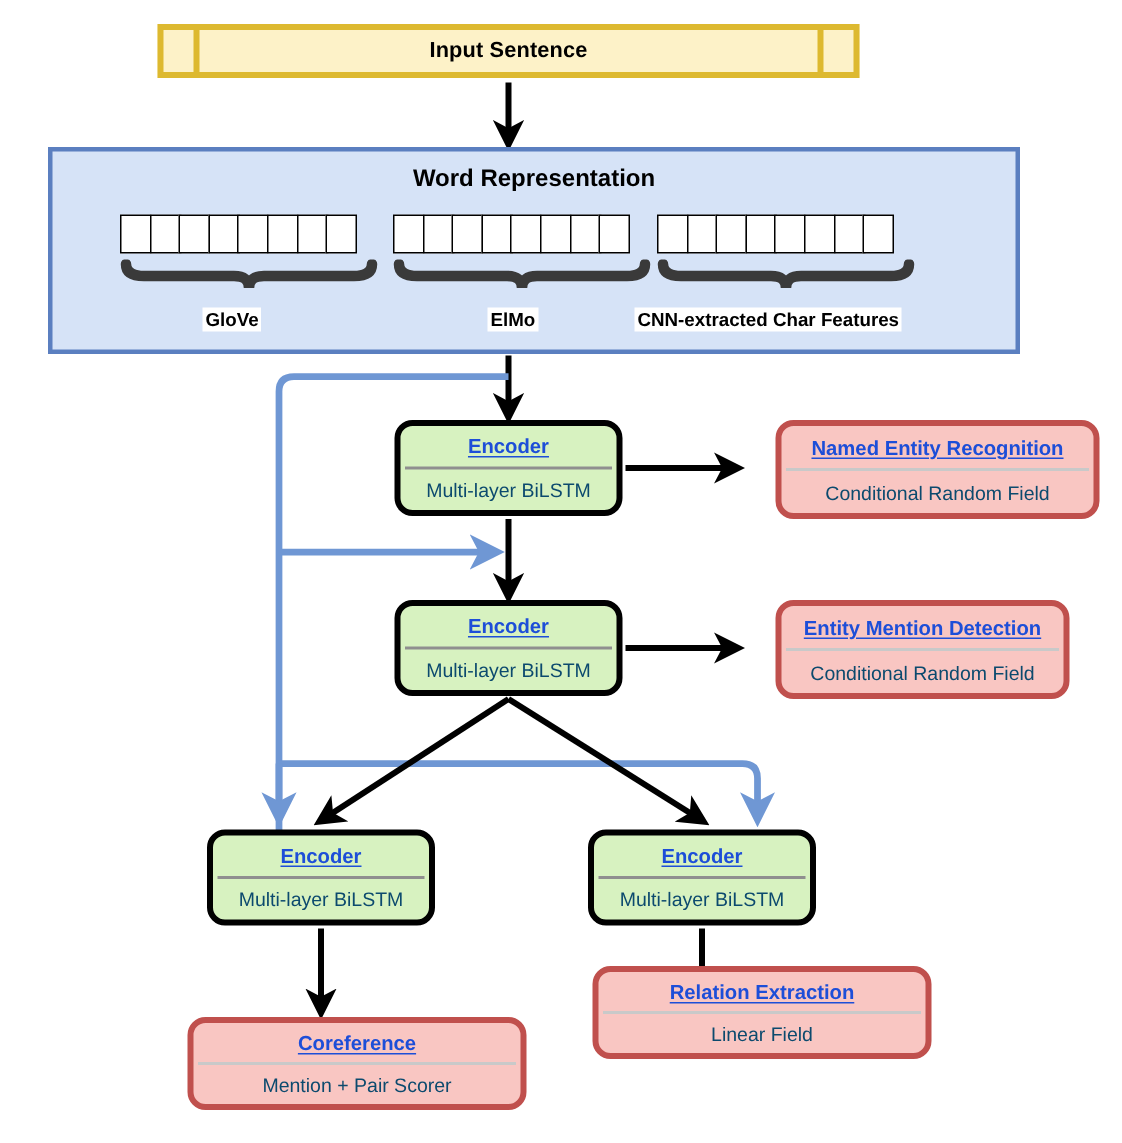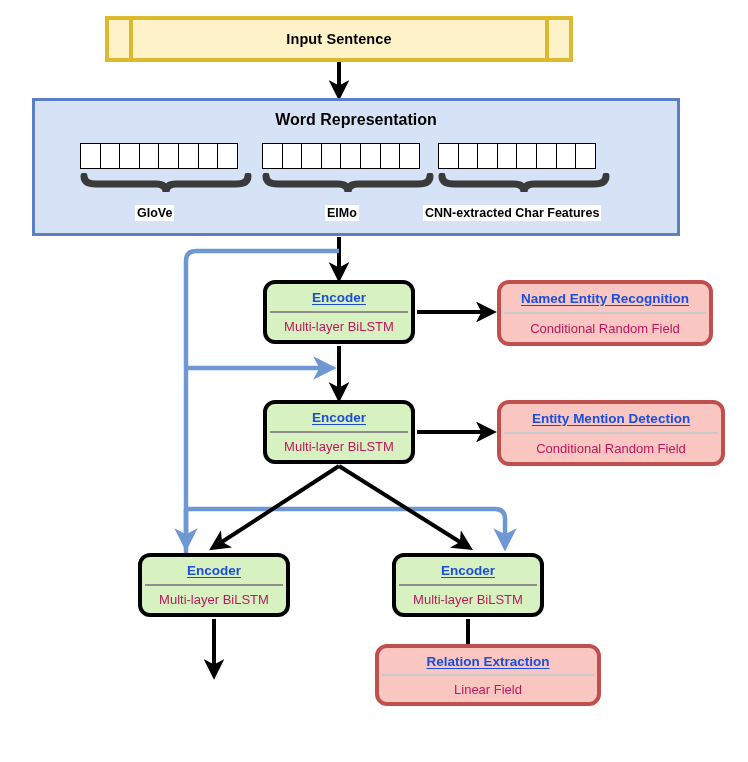--- a/index.html
+++ b/index.html
@@ -26,21 +26,21 @@
     height: 762px;
     pointer-events: none;
   }
 
   
   .input-box {
     position: absolute;
     left: 105px;
     top: 16px;
     width: 468px;
-    height: 46px;
+    height: 36px;
     background: #fdf2c8;
     border: 4px solid #ddb930;
     box-sizing: border-box;
     display: flex;
     align-items: stretch;
   }
   .input-cap {
     width: 24px;
     flex: 0 0 24px;
     border-right: 4px solid #ddb930;
@@ -143,49 +143,50 @@
     color: #1d4ed8;
     text-decoration: underline;
     text-underline-offset: 2px;
   }
   .module .m-sub {
     flex: 1 1 50%;
     display: flex;
     align-items: center;
     justify-content: center;
     font-size: 13px;
-    color: #be185d;
+    color: #0c4a6e;
   }
   .module .m-divider {
     height: 2px;
     flex: 0 0 2px;
     background: #9a9a9a;
     margin: 0 3px;
   }
 
   .module.encoder {
     background: #d7f2c0;
     border: 4px solid #000000;
   }
   .module.encoder .m-divider { background: #8f8f8f; }
 
   .module.task {
     background: #f9c6c2;
     border: 4px solid #c0504d;
+    margin-left: 20px;
   }
   .module.task .m-divider { background: #c9c9c9; }
 
   
   .enc1  { left: 263px; top: 280px; width: 152px; height: 64px; }
   .enc2  { left: 263px; top: 400px; width: 152px; height: 64px; }
   .enc3  { left: 138px; top: 553px; width: 152px; height: 64px; }
   .enc4  { left: 392px; top: 553px; width: 152px; height: 64px; }
 
   .task-ner  { left: 497px; top: 280px; width: 216px; height: 66px; }
-  .task-emd  { left: 497px; top: 400px; width: 228px; height: 66px; }
+  .task-emd  { left: 497px; top: 400px; width: 196px; height: 66px; }
   .task-coref{ left: 105px; top: 678px; width: 226px; height: 62px; }
   .task-re   { left: 375px; top: 644px; width: 226px; height: 62px; }
 </style>
 </head>
 <body>
 
 <div id="diagram">
 
   <svg id="edges" viewBox="0 0 748 762" xmlns="http://www.w3.org/2000/svg">
     <defs>
@@ -318,20 +319,25 @@
     <div class="m-divider"></div>
     <div class="m-sub">Conditional Random Field</div>
   </div>
 
   <div class="module task task-emd">
     <div class="m-title">Entity Mention Detection</div>
     <div class="m-divider"></div>
     <div class="m-sub">Conditional Random Field</div>
   </div>
 
+  <div class="module task task-coref">
+    <div class="m-title">Coreference</div>
+    <div class="m-divider"></div>
+    <div class="m-sub">Mention + Pair Scorer</div>
+  </div>
 
   <div class="module task task-re">
     <div class="m-title">Relation Extraction</div>
     <div class="m-divider"></div>
     <div class="m-sub">Linear Field</div>
   </div>
 
 </div>
 
 </body></html>

